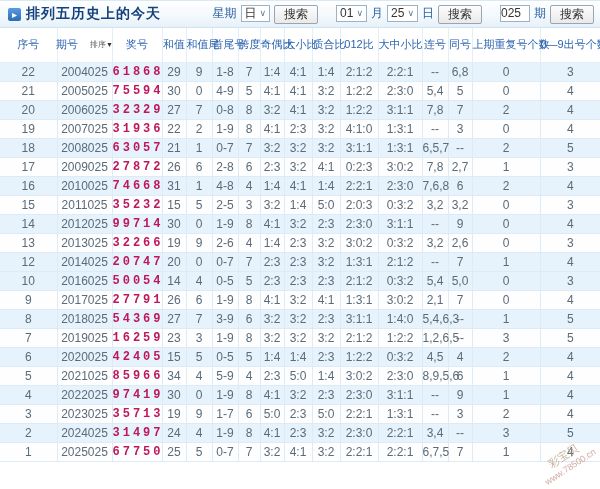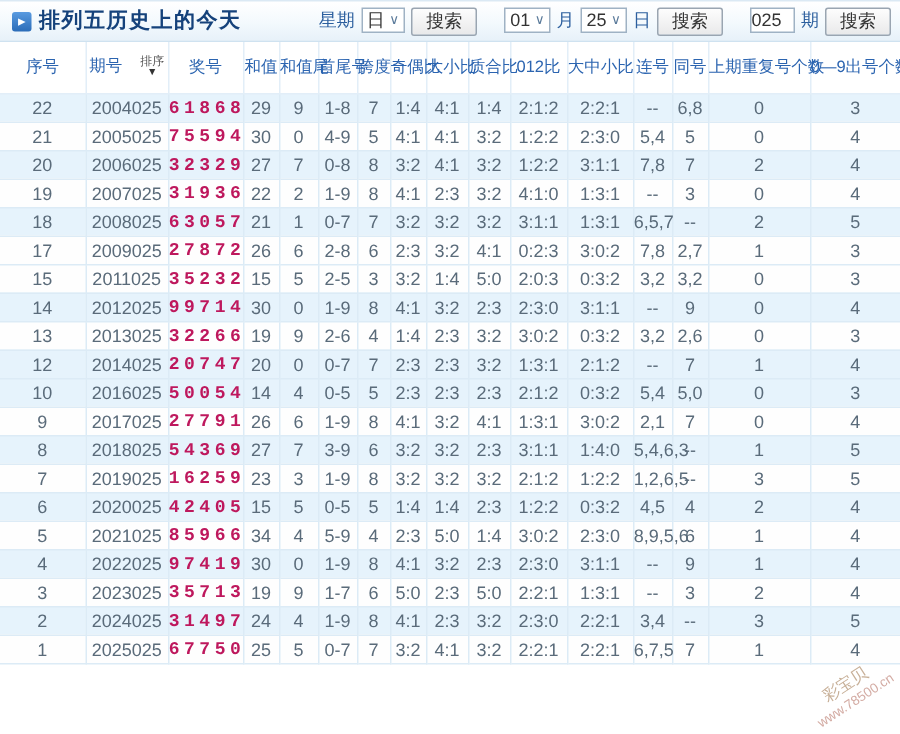--- a/index.html
+++ b/index.html
@@ -30,21 +30,21 @@
     overflow:visible; text-align:center; }
   thead th:first-child { border-left:none; } thead th:last-child { border-right:none; }
   tbody td { height:19px; font-size:12px; color:#5a6b7a; text-align:center;
     border:1px solid #dcebf6; white-space:nowrap; overflow:visible; }
   tbody td:first-child { border-left:none; } tbody td:last-child { border-right:none; }
   tbody tr.alt td { background:#e6f3fc; }
   tbody tr.plain td { background:#fefefe; }
   td.num-red { color:#be185d; font-weight:bold; letter-spacing:3px;font-family:Liberation Mono, monospace; }
   .issue-head { display:flex; align-items:center; justify-content:center; gap:21px; }
   .issue-label { display:inline-block; width:13px; line-height:13px; }
-  .sort-widget { display:flex; flex-direction:column; align-items:center; cursor:pointer; }
+  .sort-widget { display:flex; flex-direction:row; align-items:center; cursor:pointer; }
   .sort-text { font-size:8px; color:#555; line-height:8px; }
   .sort-arrow { font-size:7px; color:#333; line-height:7px; }
   .watermark { position:absolute; left:537px; top:448px; transform:rotate(-33deg);
     text-align:center; color:rgba(185,155,125,.8); pointer-events:none; }
   .watermark .wm1 { font-size:11px; }
   .watermark .wm2 { font-size:9px; color:rgba(200,150,140,.8); }
 </style>
 </head>
 <body>
 
@@ -228,20 +228,38 @@
         <td>2:3</td>
         <td>3:2</td>
         <td>4:1</td>
         <td>0:2:3</td>
         <td>3:0:2</td>
         <td>7,8</td>
         <td>2,7</td>
         <td>1</td>
         <td>3</td>
       </tr>
+      <tr class="alt">
+        <td>16</td>
+        <td>2010025</td>
+        <td class="num-red">74668</td>
+        <td>31</td>
+        <td>1</td>
+        <td>4-8</td>
+        <td>4</td>
+        <td>1:4</td>
+        <td>4:1</td>
+        <td>1:4</td>
+        <td>2:2:1</td>
+        <td>2:3:0</td>
+        <td>7,6,8</td>
+        <td>6</td>
+        <td>2</td>
+        <td>4</td>
+      </tr>
       <tr class="plain">
         <td>15</td>
         <td>2011025</td>
         <td class="num-red">35232</td>
         <td>15</td>
         <td>5</td>
         <td>2-5</td>
         <td>3</td>
         <td>3:2</td>
         <td>1:4</td>

